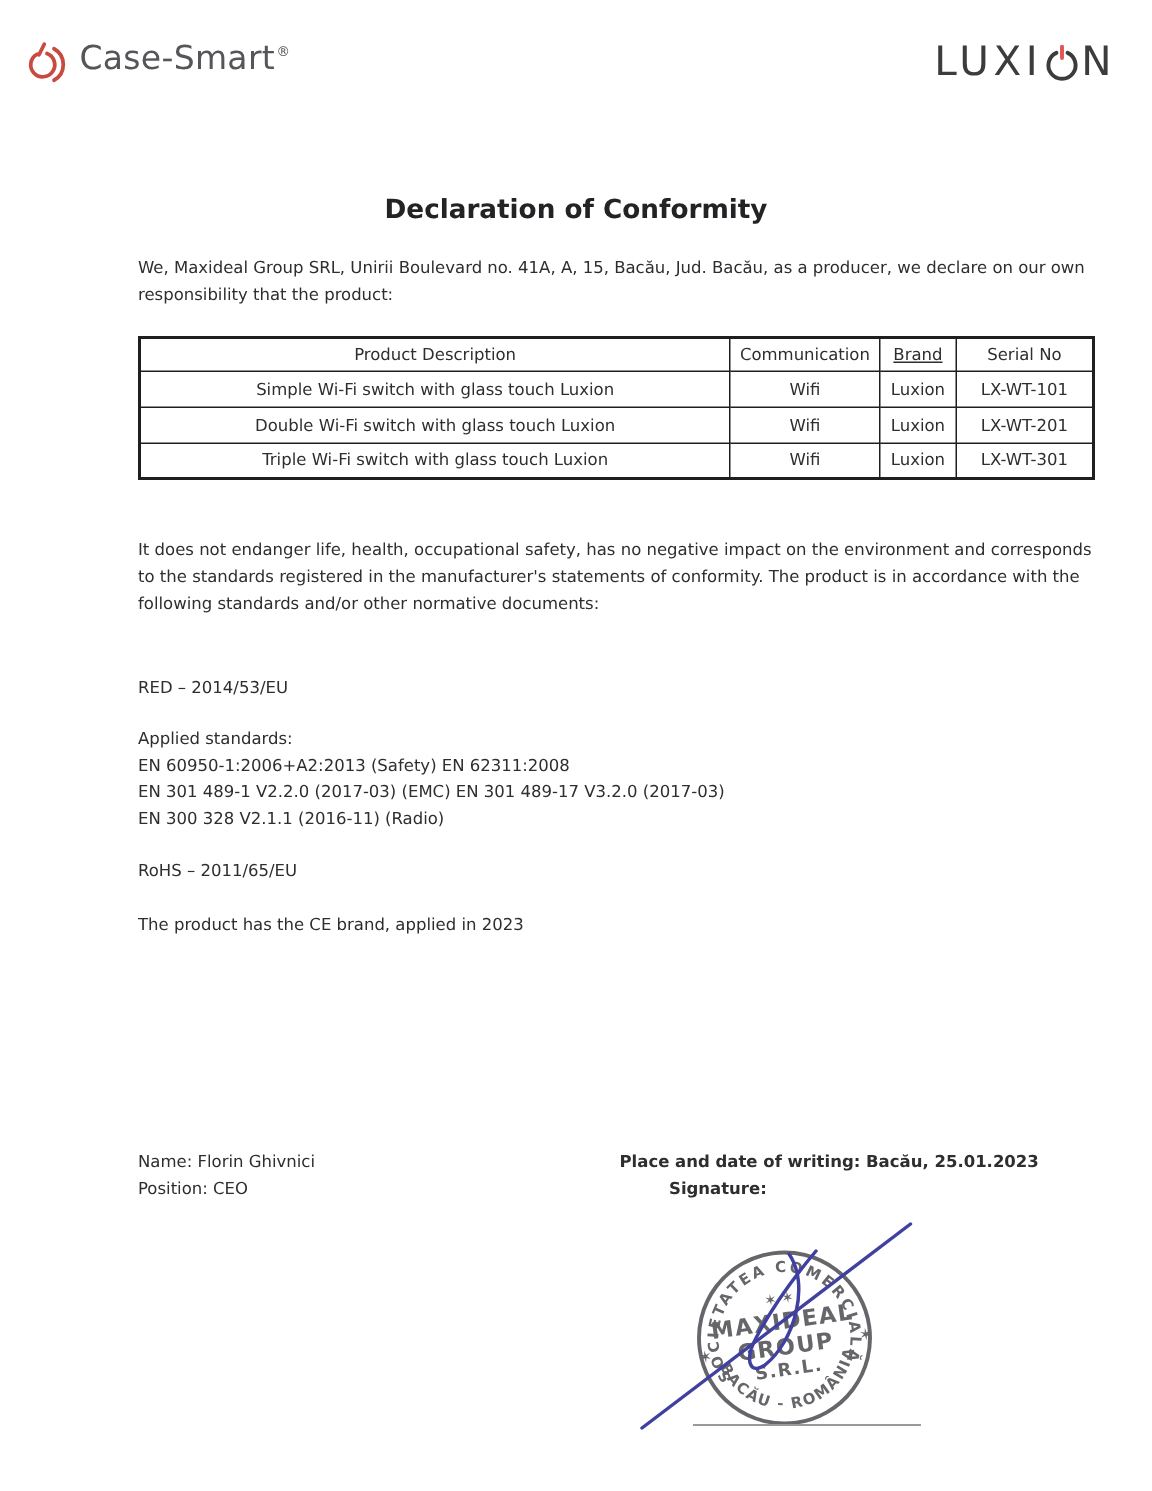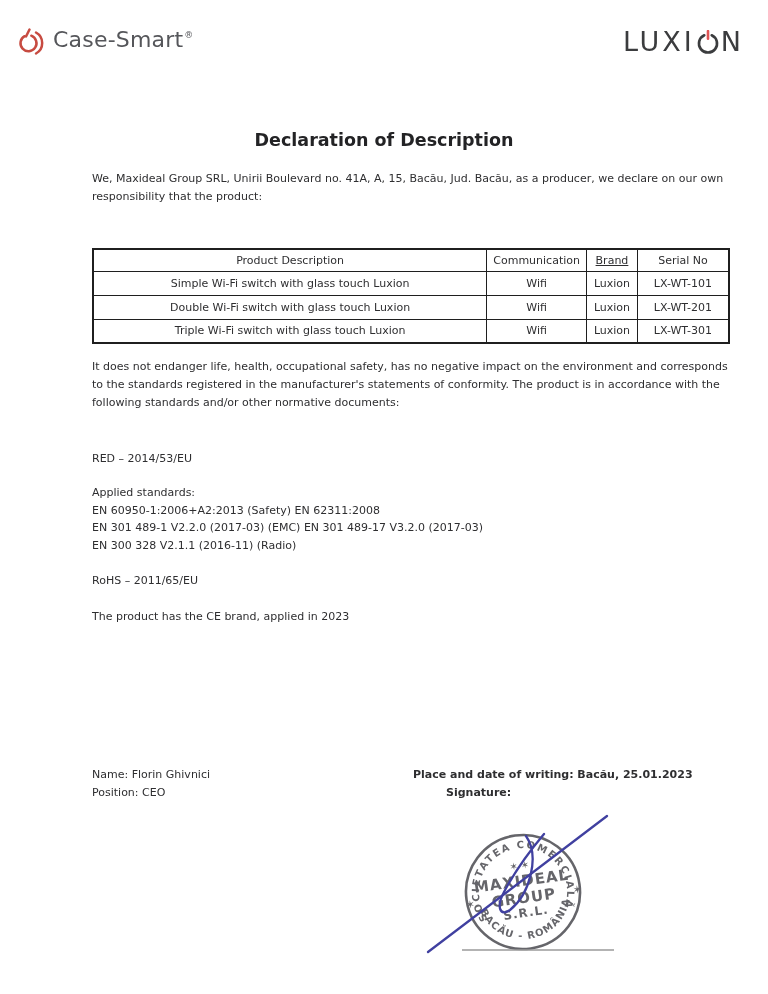--- a/index.html
+++ b/index.html
@@ -39,21 +39,21 @@
   
   .para {
     position: absolute; left: 92px; width: 648px;
     font-size: 11px; line-height: 18px; color: #2e2e30;
   }
   .intro { top: 170px; }
   .statement { top: 358px; }
 
   
   table.products {
-    position: absolute; left: 92px; top: 248px;
+    position: absolute; left: 92px; top: 224px;
     width: 638px; border-collapse: collapse;
     font-size: 11px; color: #2e2e30;
     border: 2px solid #1f1f1f;
   }
   table.products th, table.products td {
     border: 1.5px solid #1f1f1f;
     text-align: center; font-weight: normal;
     height: 24px; padding: 2px 4px;
   }
   table.products th { height: 22px; }
@@ -105,21 +105,21 @@
 
   <div class="logo-right">
     <span>LUXI</span>
     <svg width="24" height="24" viewBox="0 0 22 22" style="vertical-align:-2px">
       <path d="M7.6,4.8 A8.3,8.3 0 1 0 14.4,4.8" fill="none" stroke="#3b3c3e" stroke-width="2.4" stroke-linecap="round"></path>
       <line x1="11" y1="1" x2="11" y2="8" stroke="#e05555" stroke-width="2.4" stroke-linecap="round"></line>
     </svg>
     <span>N</span>
   </div>
 
-  <div class="doc-title">Declaration of Description</div>
+  <div class="doc-title">Declaration of Conformity</div>
 
   <p class="para intro">We, Maxideal Group SRL, Unirii Boulevard no. 41A, A, 15, Bacău, Jud. Bacău, as a producer, we declare on our own responsibility that the product:</p>
 
   <table class="products">
     <thead>
       <tr>
         <th class="col-desc">Product Description</th>
         <th class="col-comm">Communication</th>
         <th class="col-brand">Brand</th>
         <th class="col-serial">Serial No</th>

